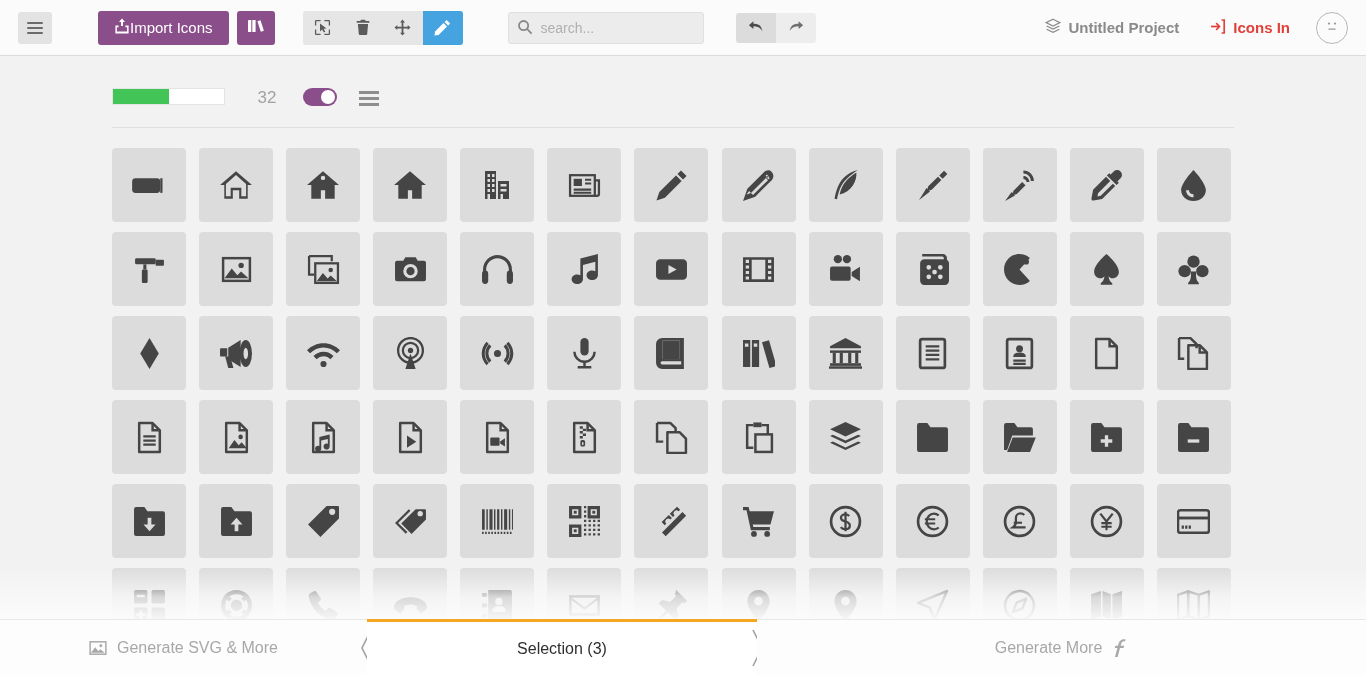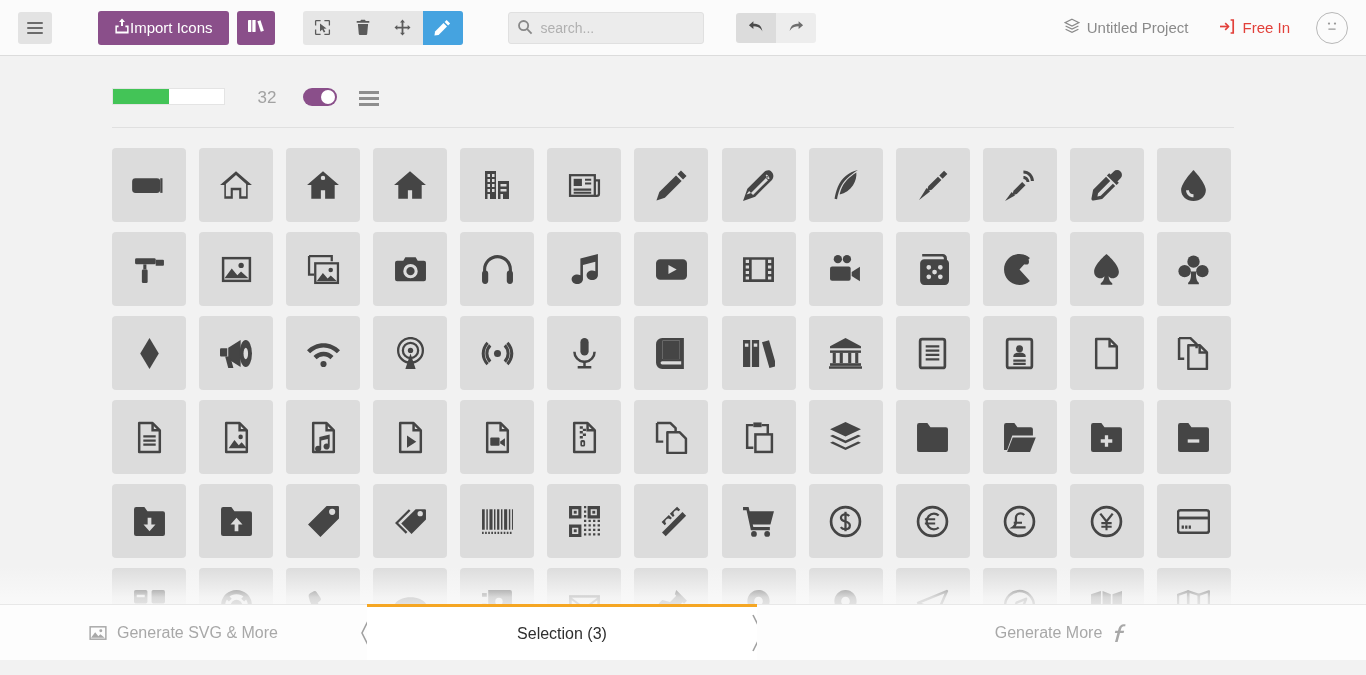--- a/index.html
+++ b/index.html
@@ -103,21 +103,21 @@
   .undo-seg button {
     width: 40px; height: 30px;
     border: none; background: #ededed;
     display: flex; align-items: center; justify-content: center;
     cursor: pointer; color: #6e6e6e;
   }
   .undo-seg button.u-enabled { background: #dcdcdc; color: #4a4a4a; }
 
   .tb-right {
     margin-left: auto;
-    display: flex; align-items: center;
+    display: flex; align-items: center; font-weight: bold;
   }
   .project-name {
     display: flex; align-items: center; gap: 7px;
     color: #8a8a8a; font-size: 15px; cursor: pointer;
   }
   .sign-in {
     margin-left: 30px;
     display: flex; align-items: center; gap: 7px;
     color: #e2403a; font-size: 15px; cursor: pointer;
   }
@@ -220,21 +220,21 @@
     left: 0; right: 0;
     bottom: 56px;
     height: 52px;
     background: linear-gradient(to bottom, rgba(242,242,242,0) 0%, rgba(249,249,249,0.82) 58%, rgba(252,252,252,0.97) 100%);
     pointer-events: none;
   }
 
   
   #bottombar {
     position: absolute;
-    left: 0; right: 0; bottom: 15px;
+    left: 0; right: 0; bottom: 0;
     height: 56px;
     background: #fcfcfc;
     border-top: 1px solid #e8e8e8;
     display: flex;
     align-items: stretch;
   }
   .bb-tab {
     flex: 1;
     display: flex; align-items: center; justify-content: center;
     gap: 10px;
@@ -372,21 +372,21 @@
     </div>
 
     <div class="sign-in">
       <span>
         <svg width="17" height="17" viewBox="0 0 17 17" fill="none" stroke="currentColor" stroke-width="1.7">
           <path d="M2 8.5 h8.2"></path>
           <path d="M7.2 5.2 L10.6 8.5 L7.2 11.8" stroke-linejoin="round"></path>
           <path d="M12.6 2 h2.6 v13 h-2.6"></path>
         </svg>
       </span>
-      <span>Free In</span>
+      <span>Icons In</span>
     </div>
 
     <button class="avatar-btn">
       <span>
         <svg width="20" height="20" viewBox="0 0 20 20" fill="currentColor">
           <circle cx="7" cy="7.6" r="1.15"></circle>
           <circle cx="13" cy="7.6" r="1.15"></circle>
           <rect x="6.2" y="12.4" width="7.6" height="1.4" rx="0.7"></rect>
         </svg>
       </span>

